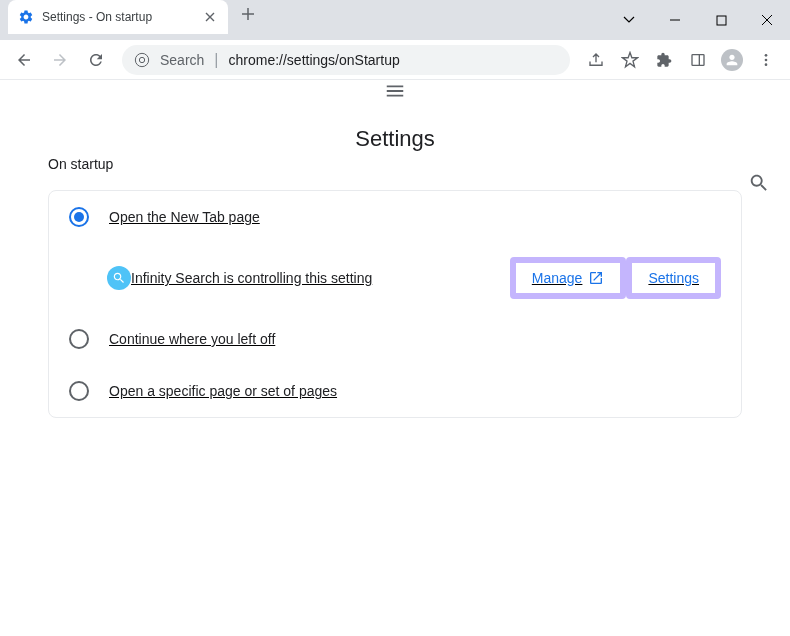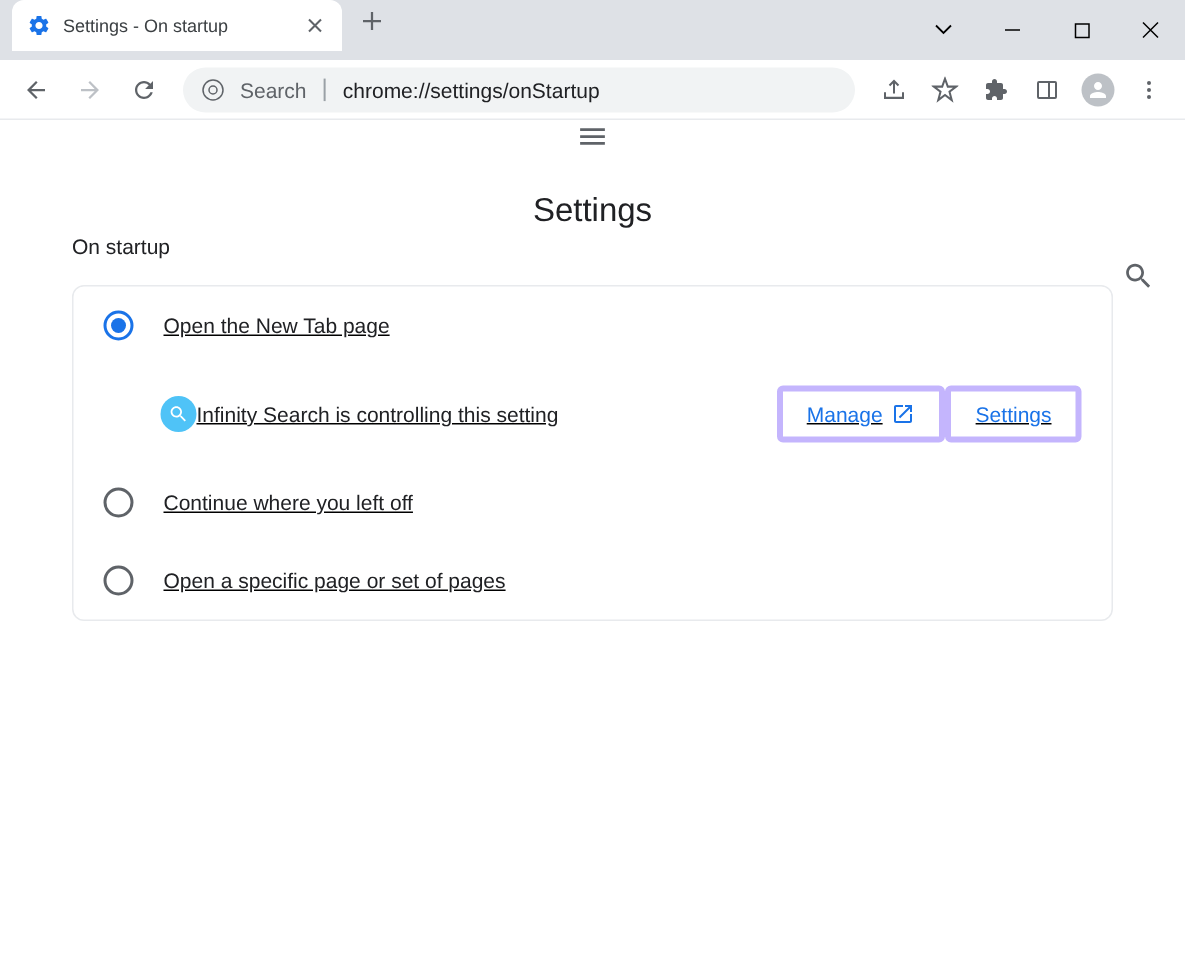--- a/index.html
+++ b/index.html
@@ -38,21 +38,21 @@
     .section-label { font-size: 14px; color: #202124; margin-bottom: 18px; }
     .card { border: 1px solid #e8eaed; border-radius: 8px; background: #fff; text-decoration: underline; }
     .option-row { display: flex; align-items: center; padding: 16px 20px; gap: 20px; }
     .radio { width: 20px; height: 20px; border: 2px solid #5f6368; border-radius: 50%; display: flex; align-items: center; justify-content: center; cursor: pointer; flex-shrink: 0; }
     .radio.selected { border-color: #1a73e8; }
     .radio.selected::after { content: ''; width: 10px; height: 10px; background: #1a73e8; border-radius: 50%; }
     .option-label { font-size: 14px; color: #202124; }
     .ext-row { display: flex; align-items: center; padding: 14px 20px 14px 58px; gap: 0; }
     .ext-icon { width: 24px; height: 24px; border-radius: 50%; background: #4fc3f7; display: flex; align-items: center; justify-content: center; flex-shrink: 0; }
     .ext-text { font-size: 14px; color: #202124; flex: 1; }
-    .ext-btn { border: 4px solid #c4b5fd; background: #fff; color: #1a73e8; font-size: 14px; padding: 7px 16px; border-radius: 4px; cursor: pointer; display: flex; align-items: center; gap: 6px; }
+    .ext-btn { border: 6px solid #c4b5fd; background: #fff; color: #1a73e8; font-size: 14px; padding: 7px 16px; border-radius: 4px; cursor: pointer; display: flex; align-items: center; gap: 6px; }
     .avatar-circle { width: 22px; height: 22px; background: #bdc1c6; border-radius: 50%; display: flex; align-items: center; justify-content: center; }
   </style>
 </head>
 <body>
 
 <div class="titlebar">
   <div class="tab">
     <span class="tab-favicon">
       <svg width="16" height="16" viewBox="0 0 24 24" fill="#1a73e8">
           <path d="M19.14,12.94c0.04-0.3,0.06-0.61,0.06-0.94c0-0.32-0.02-0.64-0.07-0.94l2.03-1.58c0.18-0.14,0.23-0.41,0.12-0.61 l-1.92-3.32c-0.12-0.22-0.37-0.29-0.59-0.22l-2.39,0.96c-0.5-0.38-1.03-0.7-1.62-0.94L14.4,2.81c-0.04-0.24-0.24-0.41-0.48-0.41 h-3.84c-0.24,0-0.43,0.17-0.47,0.41L9.25,5.35C8.66,5.59,8.12,5.92,7.63,6.29L5.24,5.33c-0.22-0.08-0.47,0-0.59,0.22L2.74,8.87 C2.62,9.08,2.66,9.34,2.86,9.48l2.03,1.58C4.84,11.36,4.8,11.69,4.8,12s0.02,0.64,0.07,0.94l-2.03,1.58 c-0.18,0.14-0.23,0.41-0.12,0.61l1.92,3.32c0.12,0.22,0.37,0.29,0.59,0.22l2.39-0.96c0.5,0.38,1.03,0.7,1.62,0.94l0.36,2.54 c0.05,0.24,0.24,0.41,0.48,0.41h3.84c0.24,0,0.44-0.17,0.47-0.41l0.36-2.54c0.59-0.24,1.13-0.56,1.62-0.94l2.39,0.96 c0.22,0.08,0.47,0,0.59-0.22l1.92-3.32c0.12-0.22,0.07-0.47-0.12-0.61L19.14,12.94z M12,15.6c-1.98,0-3.6-1.62-3.6-3.6 s1.62-3.6,3.6-3.6s3.6,1.62,3.6,3.6S13.98,15.6,12,15.6z"></path>

